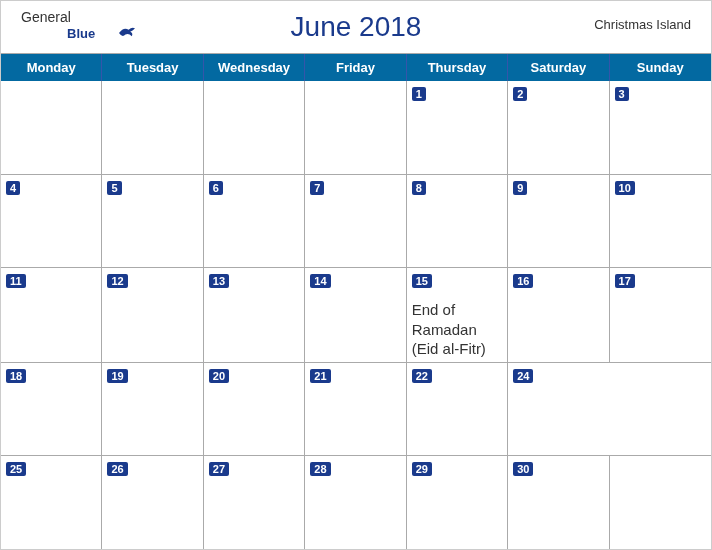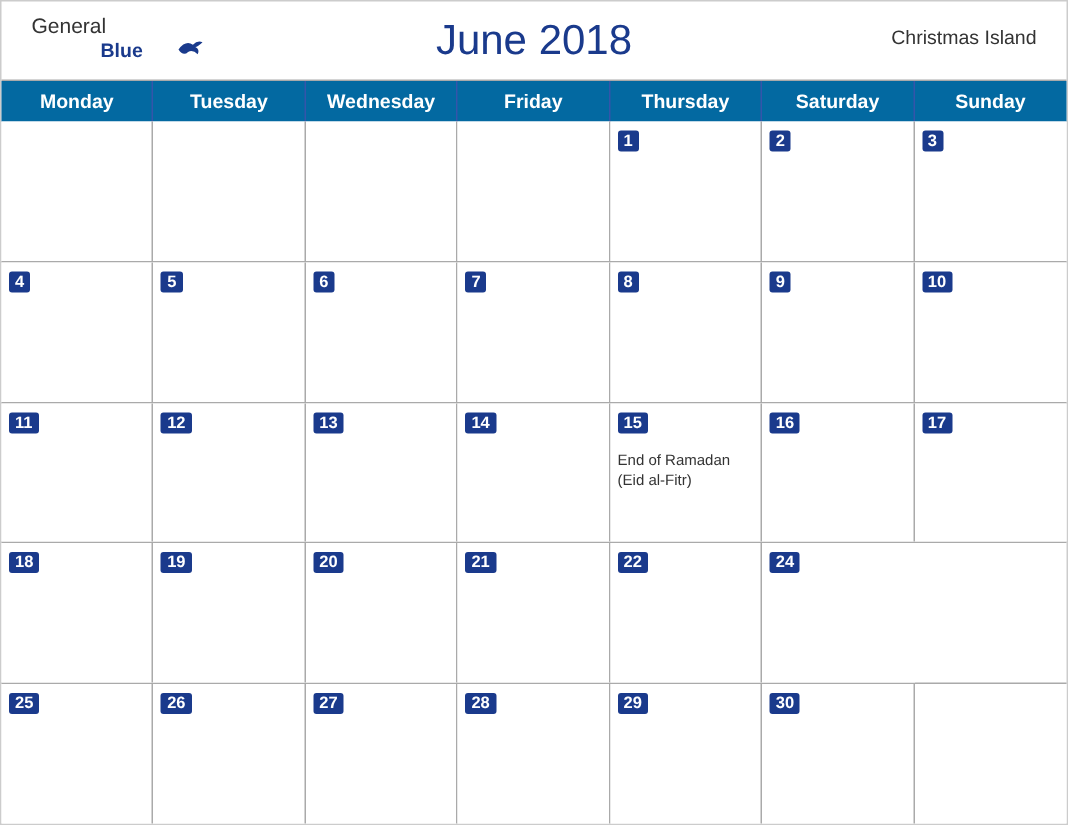--- a/index.html
+++ b/index.html
@@ -119,21 +119,21 @@
       background: #1a3a8c;
       color: #fff;
       font-size: 11px;
       font-weight: bold;
       display: inline-block;
       padding: 1px 4px;
       border-radius: 2px;
       margin-bottom: 2px;
     }
     .event-text {
-      font-size: 10px;
+      font-size: 15px;
       color: #333;
       line-height: 1.3;
       margin-top: 10px;
     }
     
     .week-row .day-number-header {
       background: #1a3a8c;
       color: #fff;
     }
   </style>

